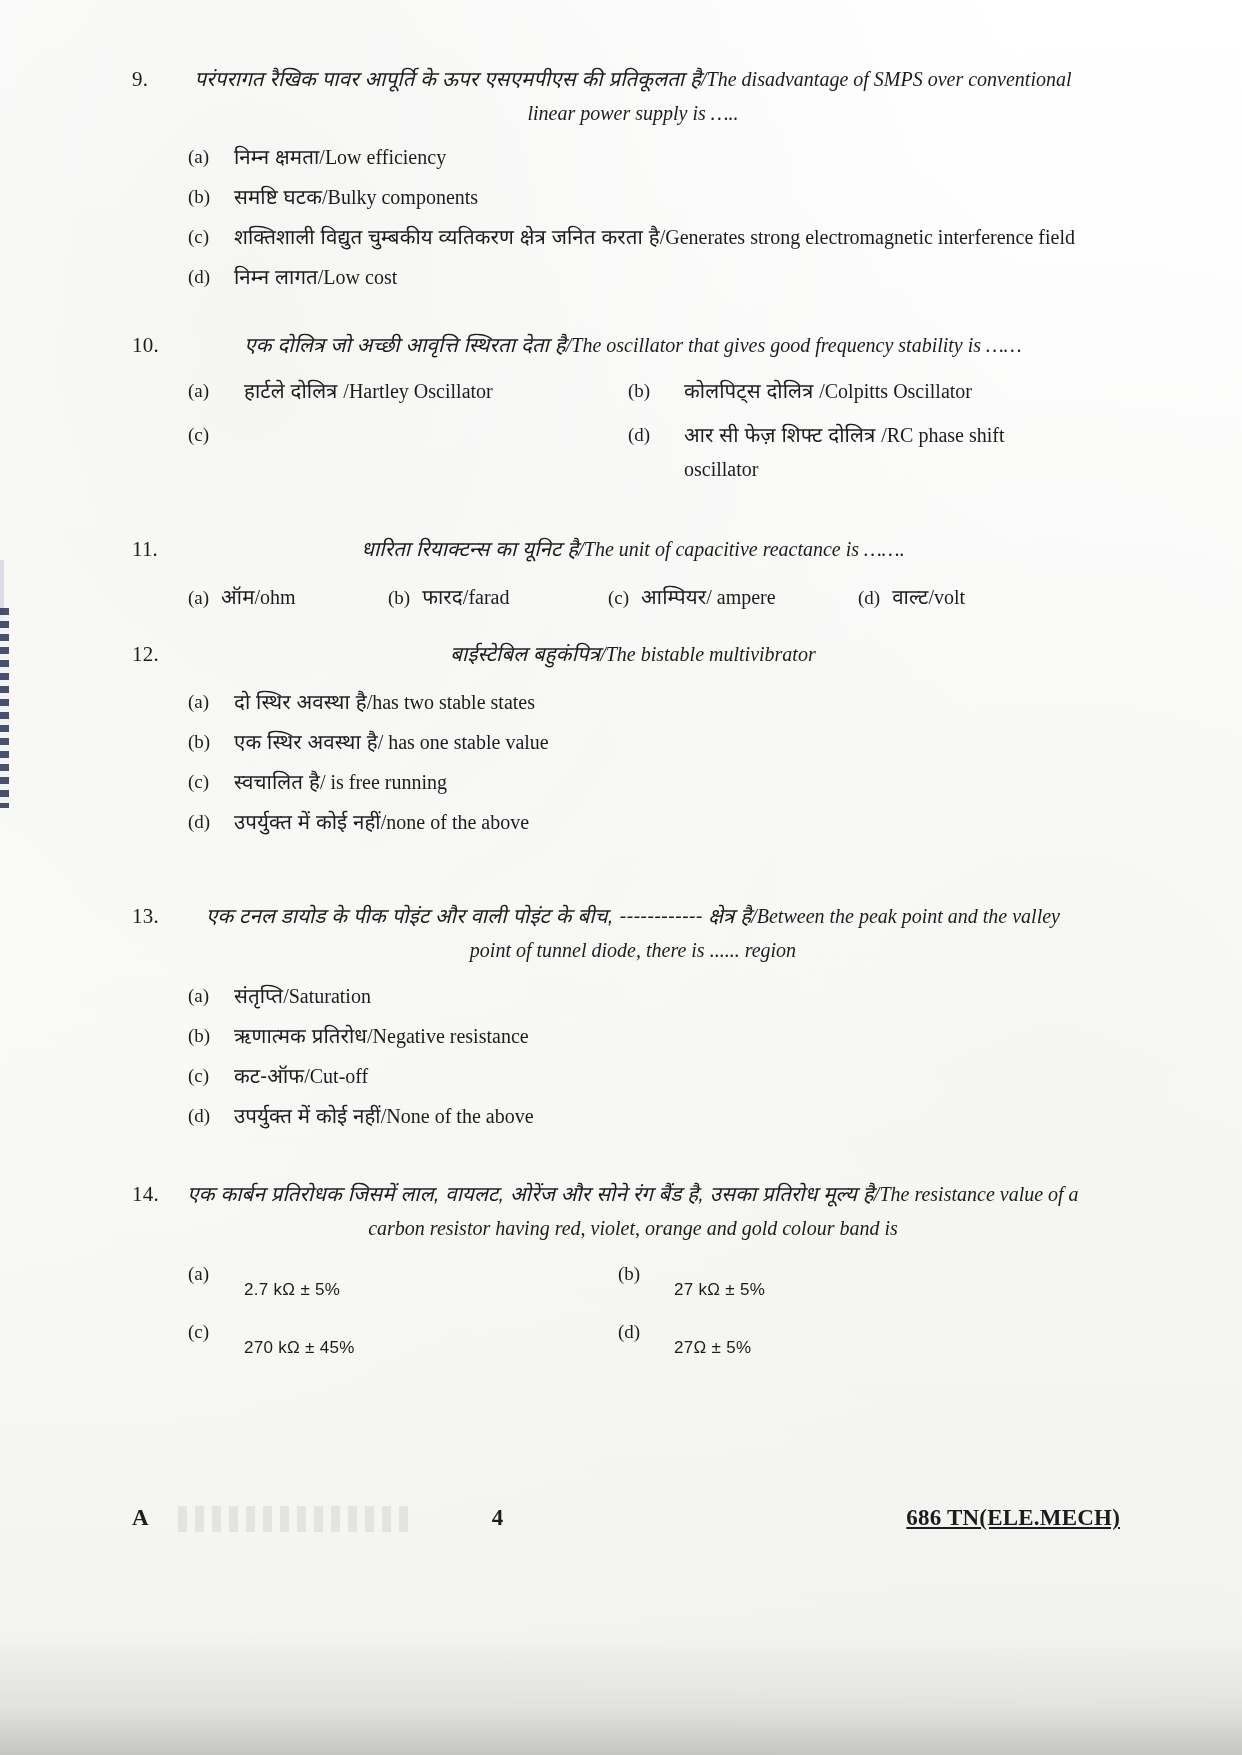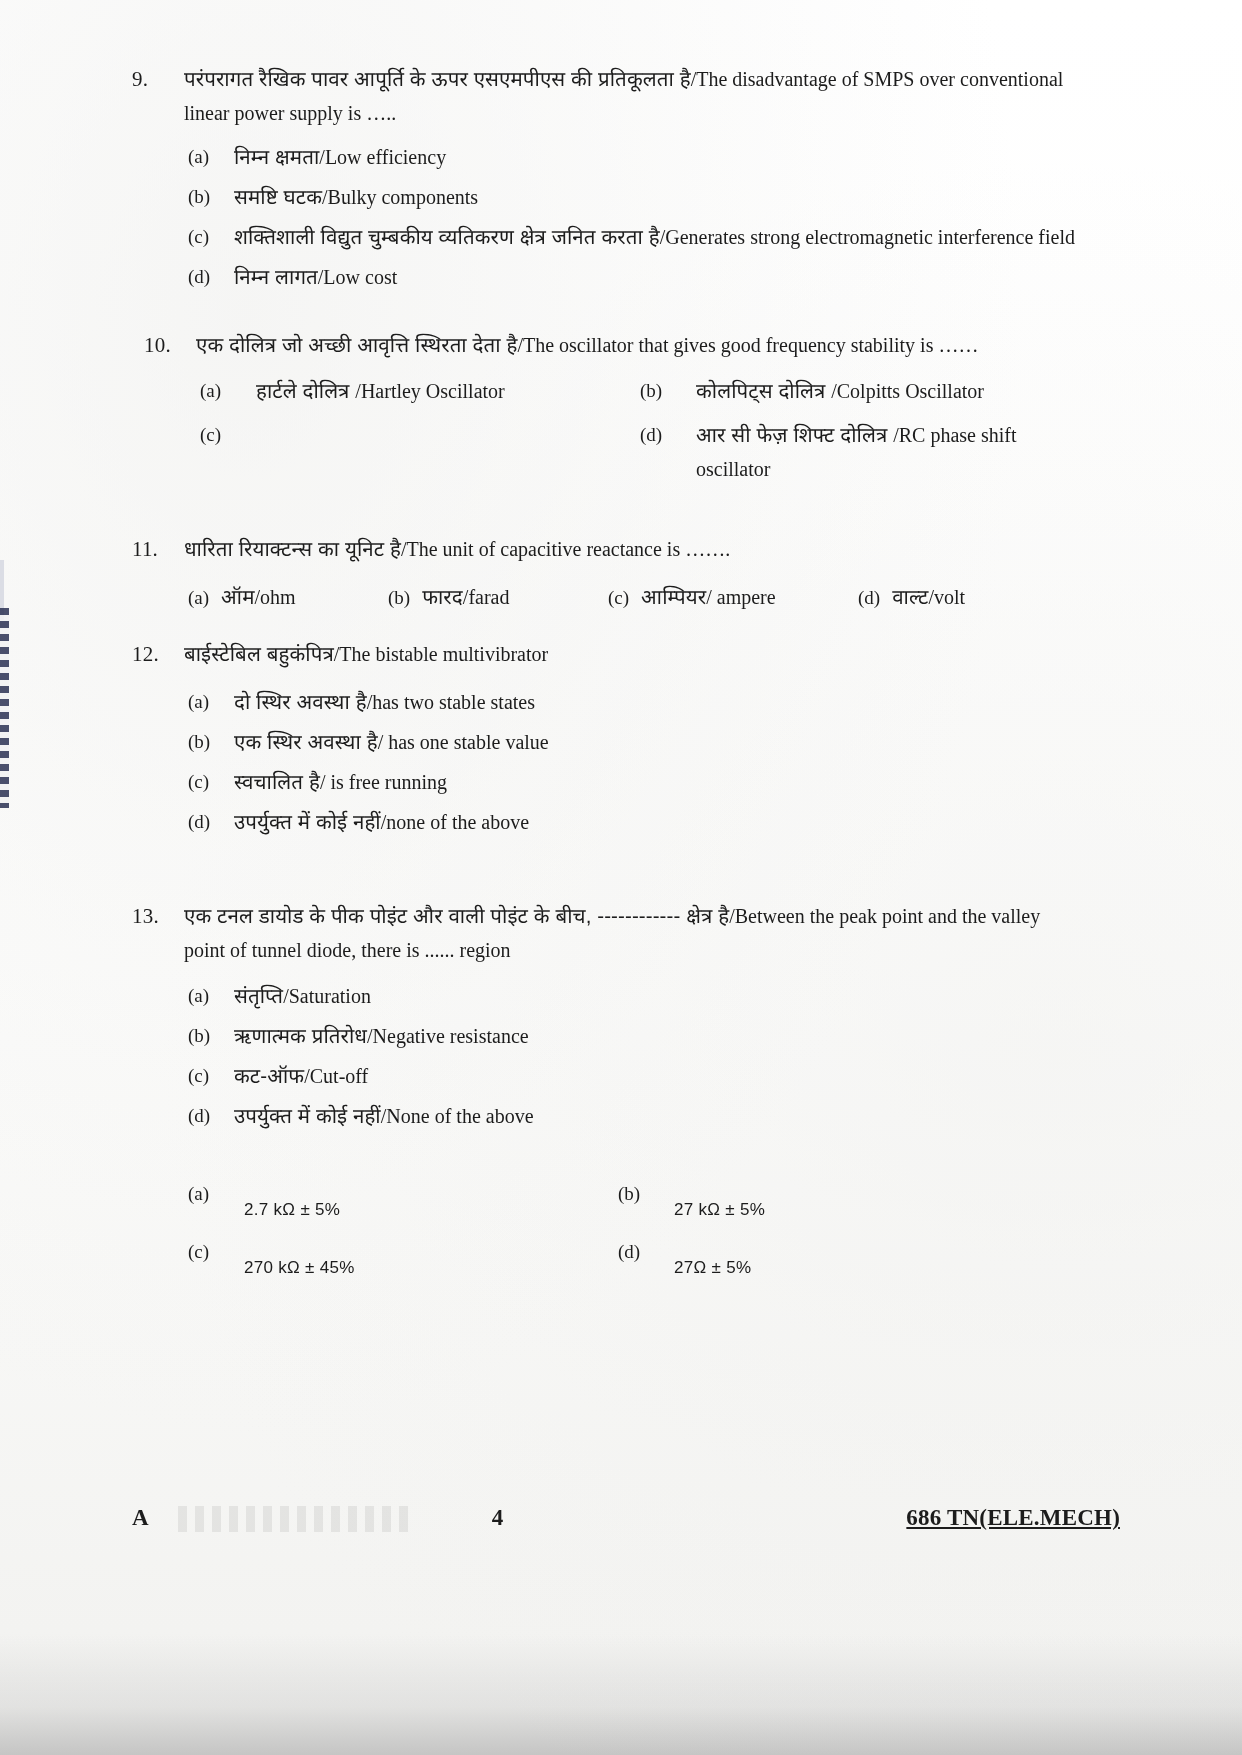--- a/index.html
+++ b/index.html
@@ -80,21 +80,22 @@
     width: 52px;
     flex: 0 0 52px;
     font-size: 21px;
     line-height: 34px;
     letter-spacing: .2px;
   }
   .q-text {
     flex: 1;
     font-size: 21px;
     line-height: 34px;
-    text-align: left;
+    text-align: center;
+    font-style: italic;
   }
   .hi {
     font-family: "Liberation Sans", "DejaVu Sans", sans-serif;
     font-size: 20.5px;
     letter-spacing: .1px;
   }
   .en {
     font-family: "Liberation Serif", "DejaVu Serif", serif;
     font-size: 20px;
   }
@@ -234,21 +235,21 @@
           <div class="opt-key">(c)</div>
           <div class="opt-body"><span class="hi">शक्तिशाली विद्युत चुम्बकीय व्यतिकरण क्षेत्र जनित करता है</span><span class="en">/Generates strong electromagnetic interference field</span></div>
         </div>
         <div class="opt">
           <div class="opt-key">(d)</div>
           <div class="opt-body"><span class="hi">निम्न लागत</span><span class="en">/Low cost</span></div>
         </div>
       </div>
     </div>
 
-    <div class="q" style="margin-top:34px;margin-left:12px;">
+    <div class="q" style="margin-top:34px;">
       <div class="q-head">
         <div class="q-num">10.</div>
         <div class="q-text">
           <span class="hi">एक दोलित्र जो अच्छी आवृत्ति स्थिरता देता है</span><span class="en">/The oscillator that gives good frequency stability is ……</span>
         </div>
       </div>
       <div class="opts-2col">
         <div class="opt">
           <div class="opt-key">(a)</div>
           <div class="opt-body"><span class="hi">हार्टले दोलित्र </span><span class="en">/Hartley Oscillator</span></div>
@@ -342,20 +343,26 @@
           <div class="opt-body"><span class="hi">कट-ऑफ</span><span class="en">/Cut-off</span></div>
         </div>
         <div class="opt">
           <div class="opt-key">(d)</div>
           <div class="opt-body"><span class="hi">उपर्युक्त में कोई नहीं</span><span class="en">/None of the above</span></div>
         </div>
       </div>
     </div>
 
     <div class="q" style="margin-top:44px;">
+      <div class="q-head">
+        <div class="q-num">14.</div>
+        <div class="q-text">
+          <span class="hi">एक कार्बन प्रतिरोधक जिसमें लाल, वायलट, ओरेंज और सोने रंग बैंड है, उसका प्रतिरोध मूल्य है</span><span class="en">/The resistance value of a carbon resistor having red, violet, orange and gold colour band is</span>
+        </div>
+      </div>
       <div class="opts-num">
         <div class="opt">
           <div class="opt-key">(a)</div>
           <div class="opt-body">2.7 kΩ ± 5%</div>
         </div>
         <div class="opt">
           <div class="opt-key">(b)</div>
           <div class="opt-body">27 kΩ ± 5%</div>
         </div>
         <div class="opt">

